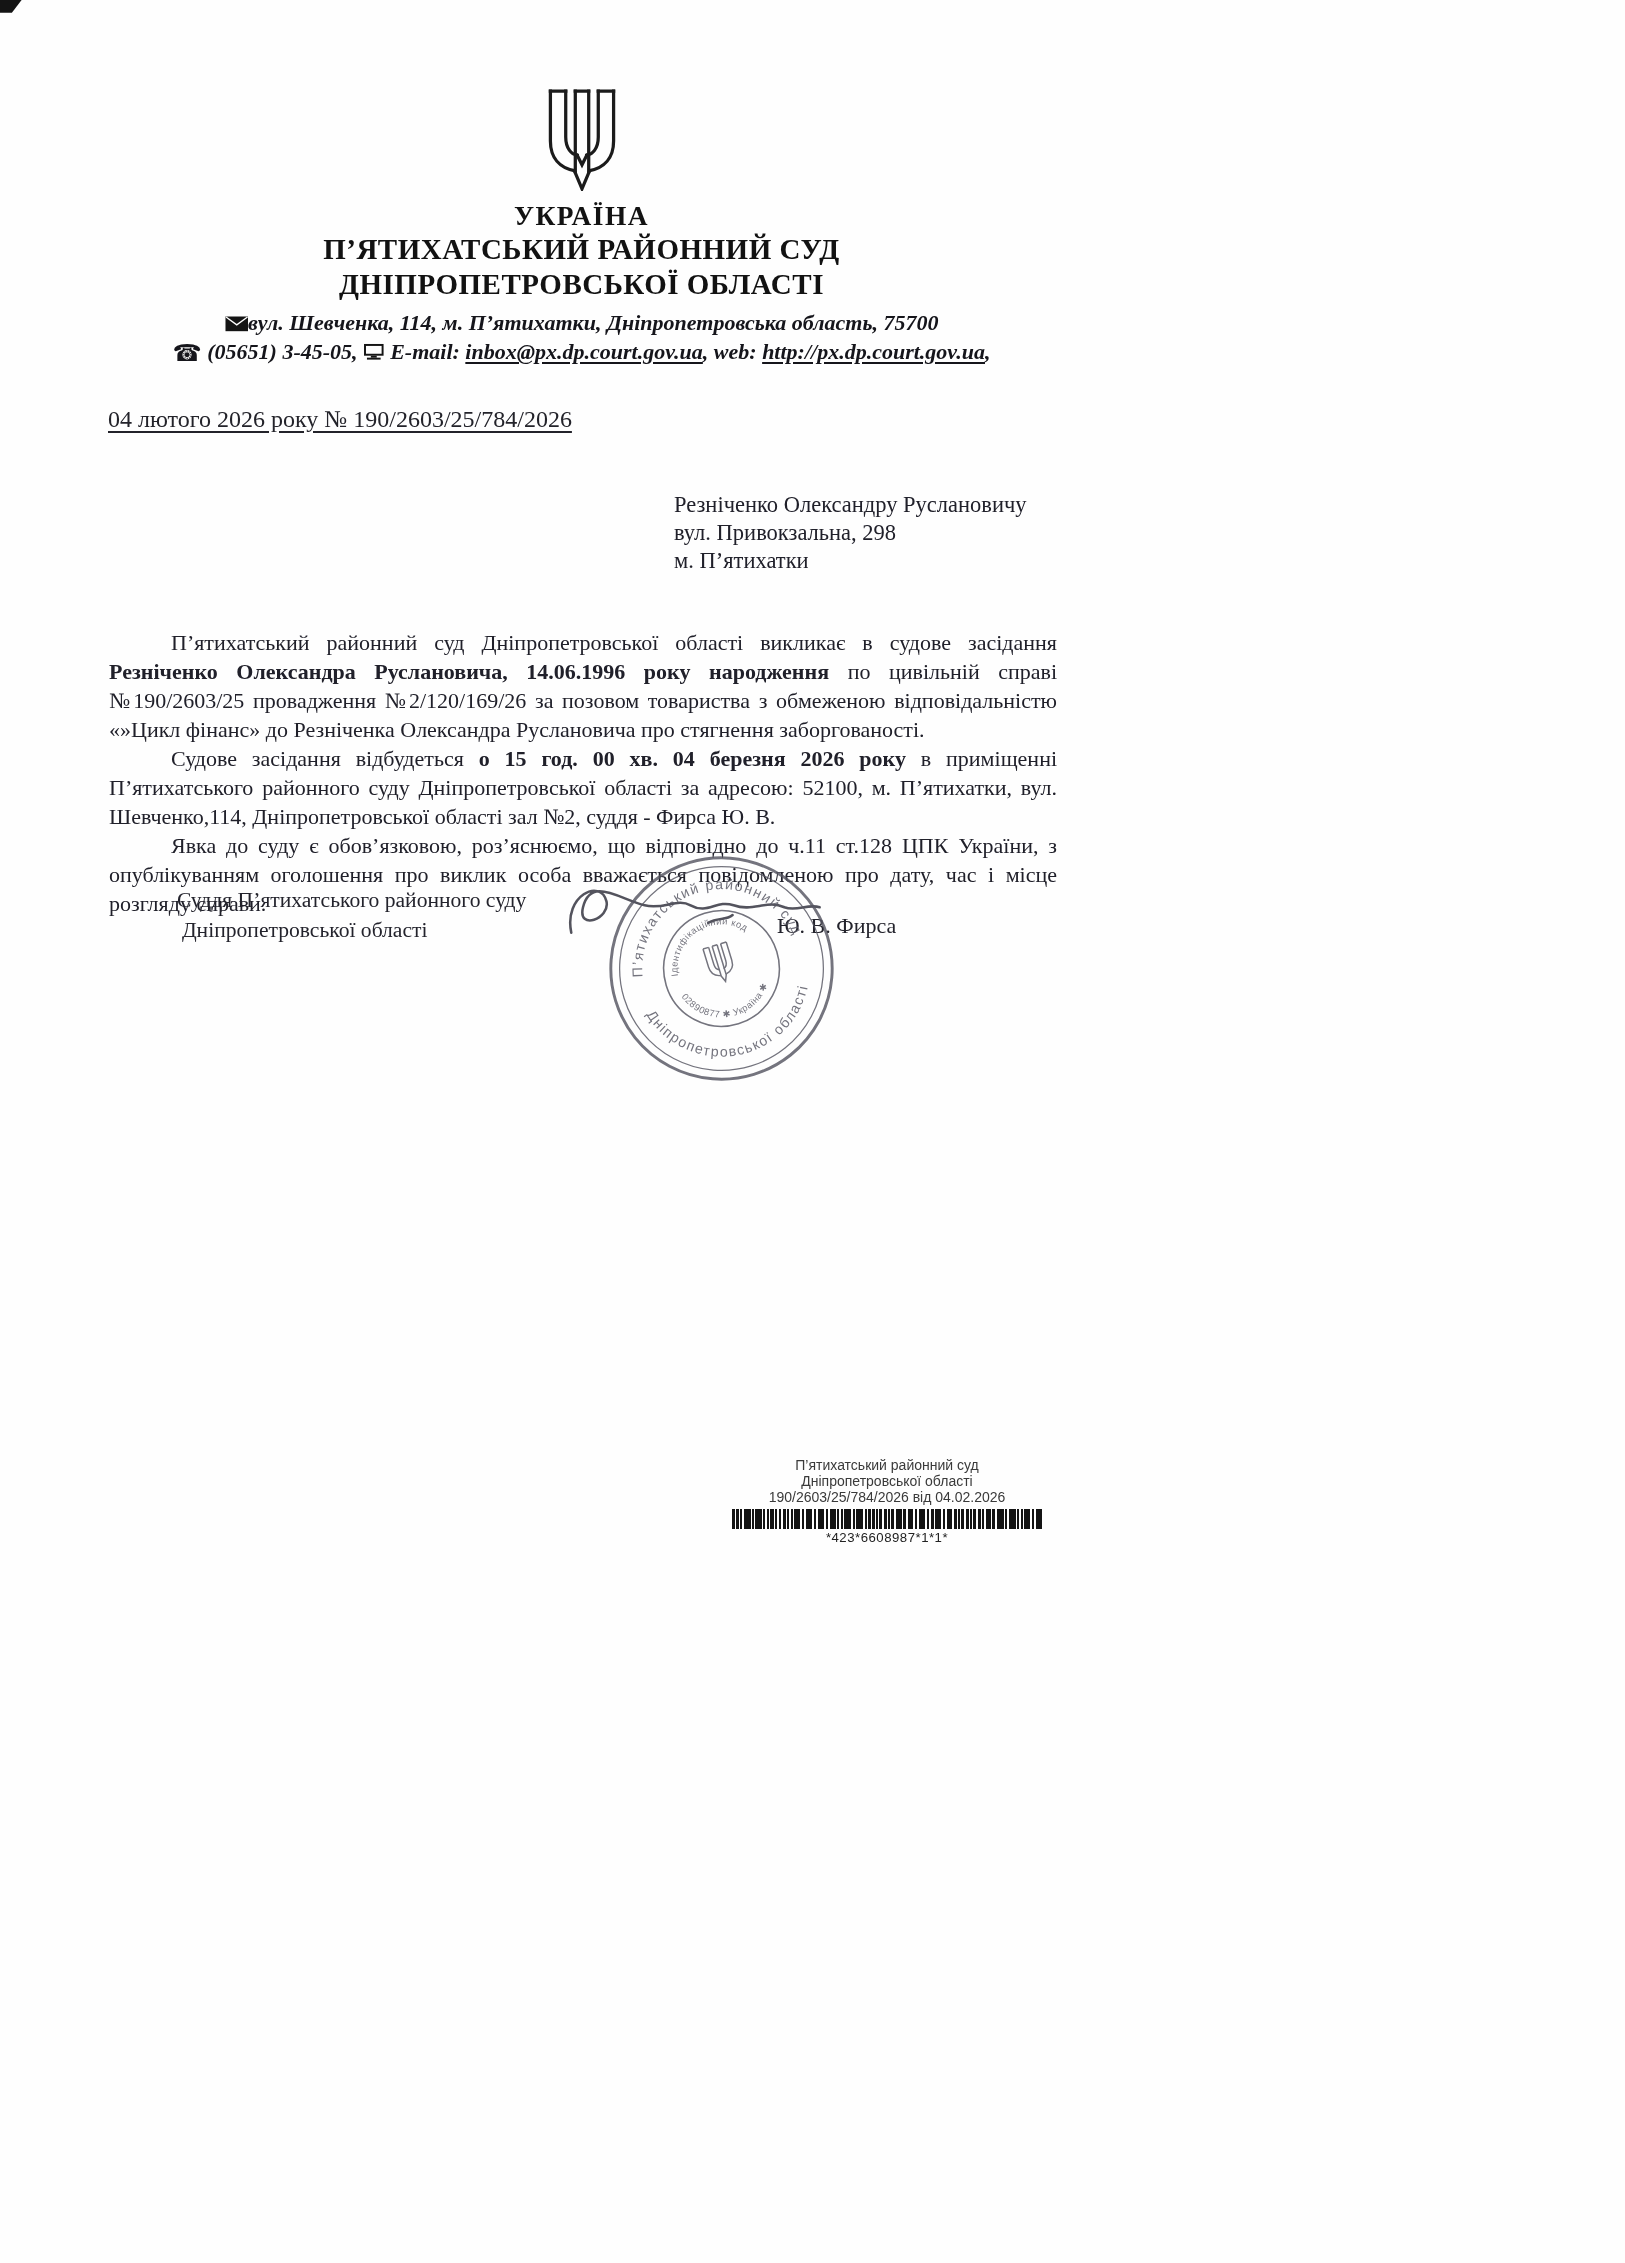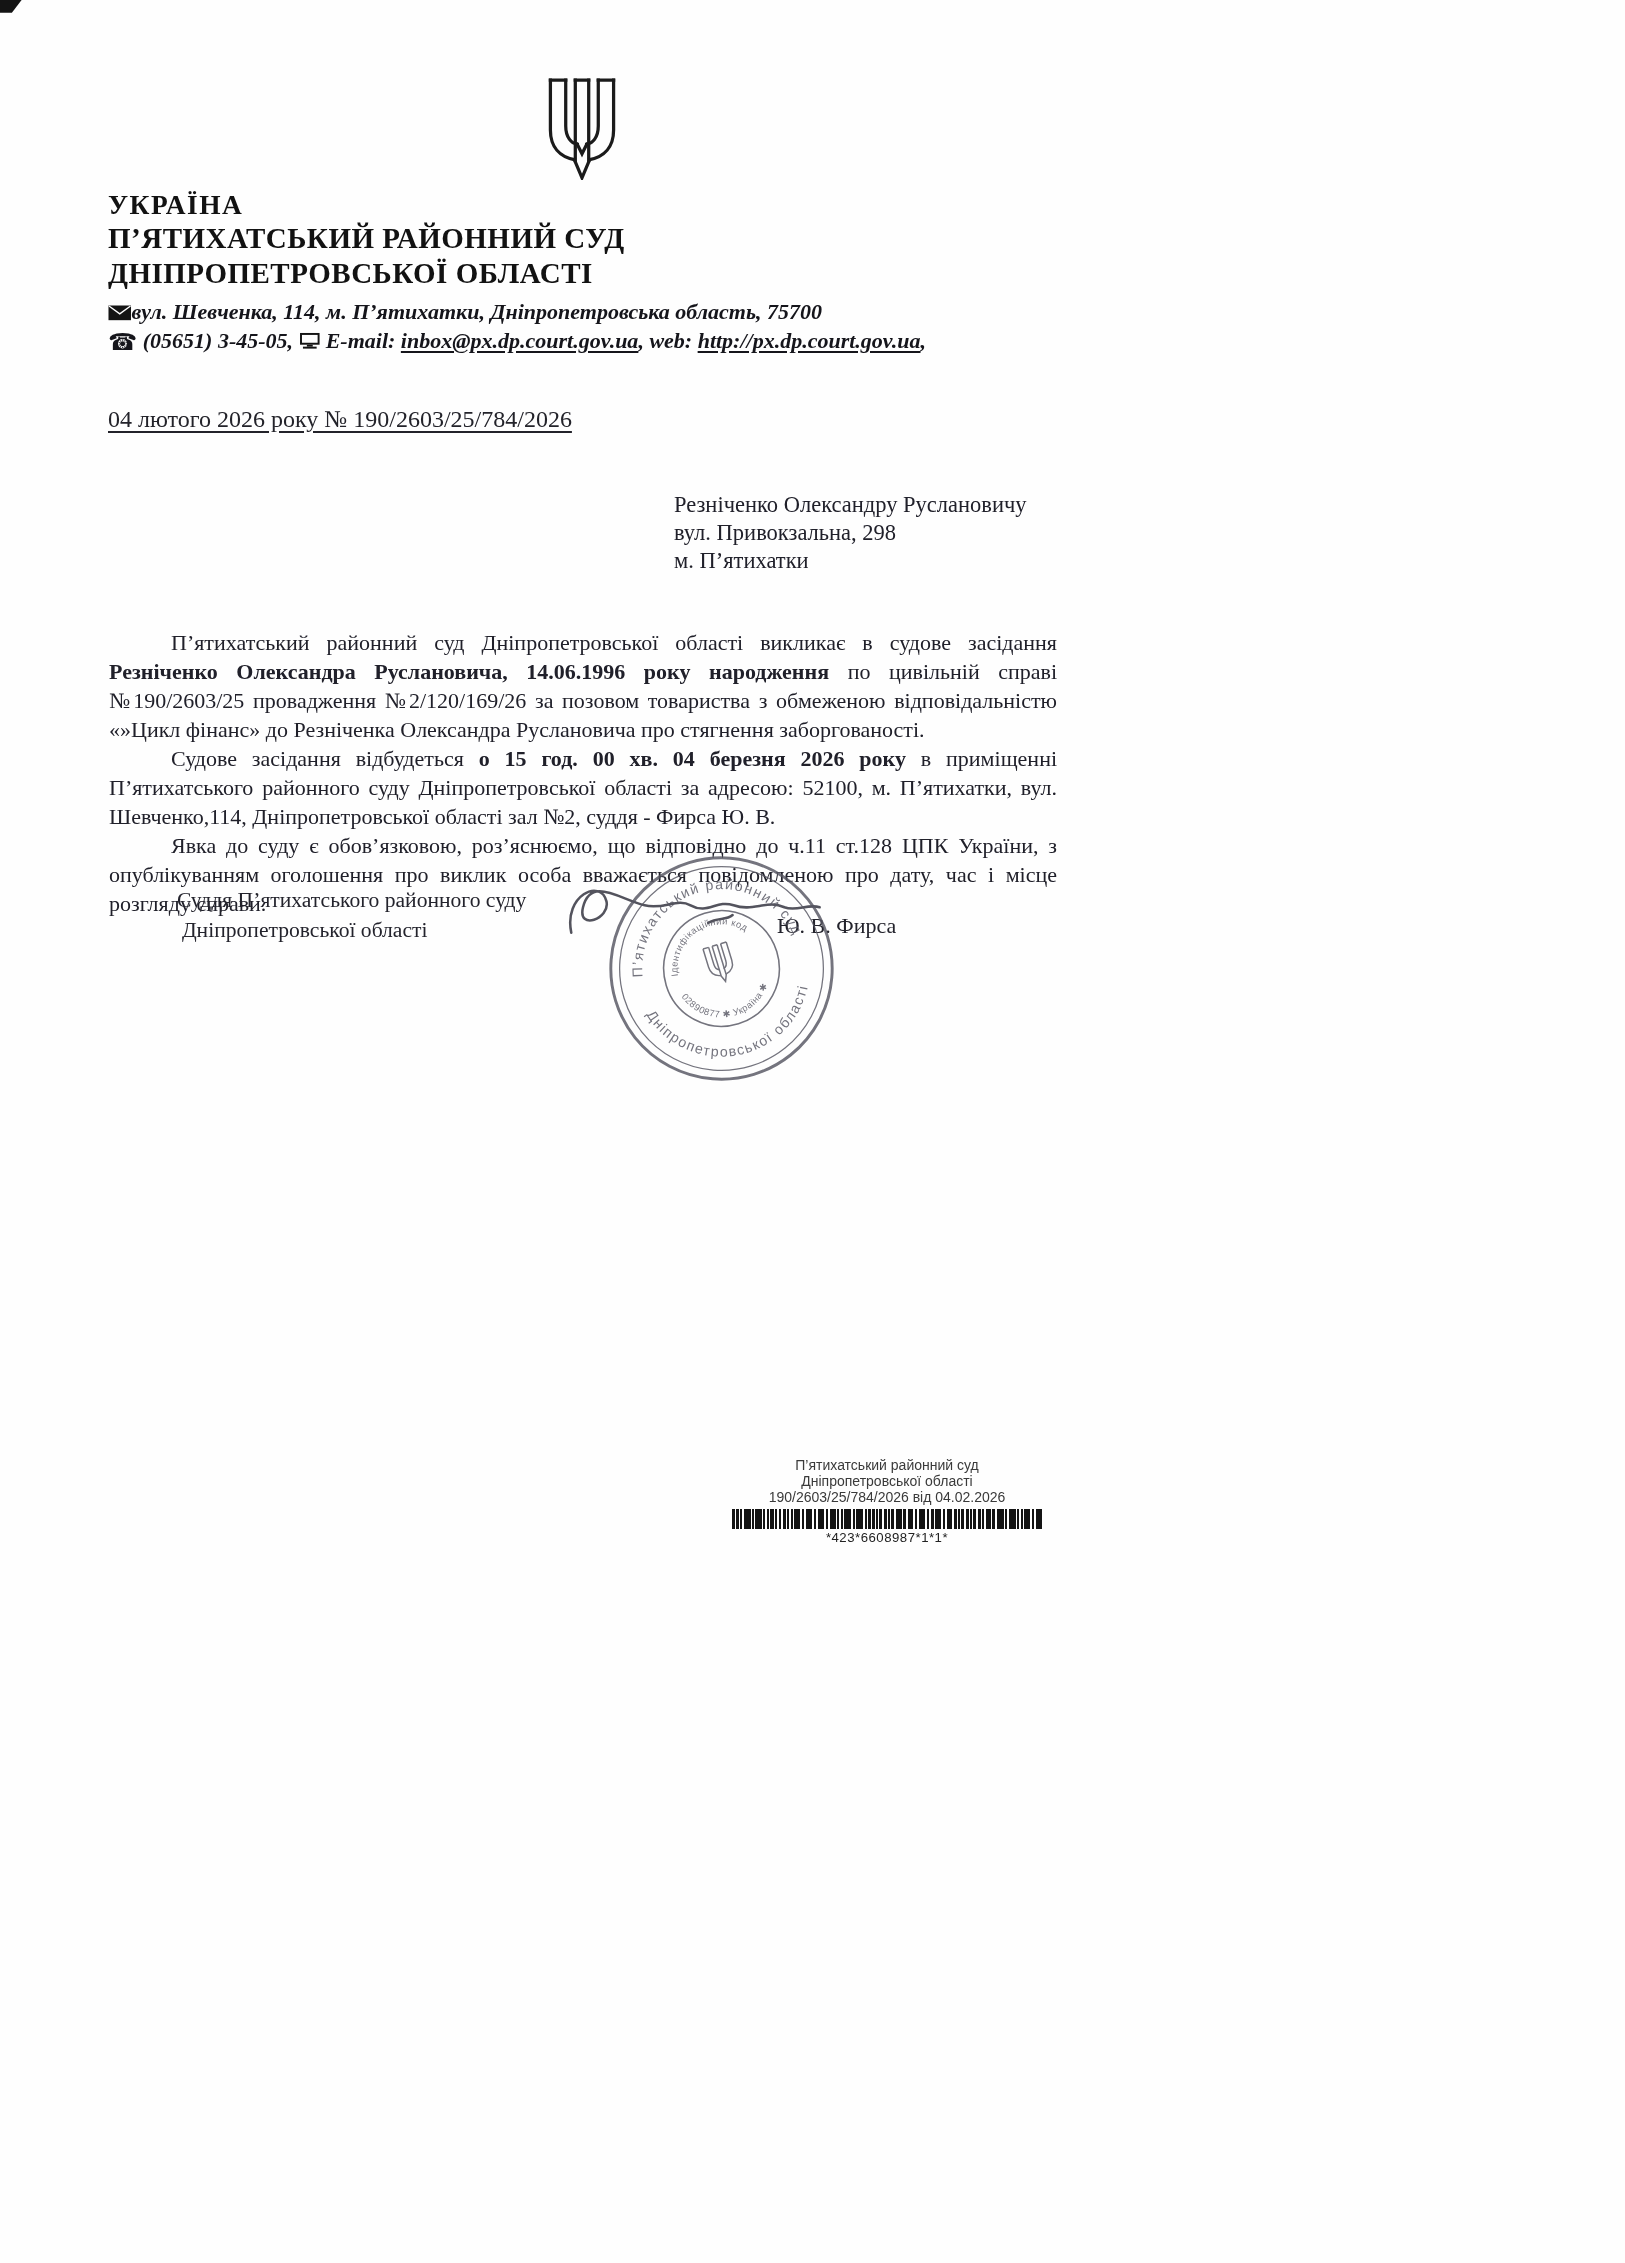--- a/index.html
+++ b/index.html
@@ -7,21 +7,21 @@
   .page {
     position:relative; width:1625px; height:2263px;
     background:#fefefe; margin:0 auto; overflow:hidden;
     font-family:"Liberation Serif", serif; color:#1e1e1e;
   }
   .artifact-corner {
     position:absolute; left:0; top:0; width:21.6px; height:12.7px;
     background:#141414; clip-path:polygon(0 0,100% 0,55% 100%,0 100%);
   }
   
-  .header { position:absolute; top:76px; left:108px; width:947px; }
+  .header { position:absolute; top:87px; left:108px; width:947px; text-align:center; }
   .emblem { display:block; margin:0 auto 9.8px auto; }
   .h-country { font-size:27.4px; font-weight:bold; letter-spacing:1.5px; color:#121212; }
   .h-court  { font-size:29px; font-weight:bold; letter-spacing:0.5px; color:#121212; line-height:35px; }
   .h-addr, .h-contact, .h-edrpou {
     font-size:22px; font-weight:bold; font-style:italic; color:#15151b; line-height:29px;
   }
   .h-addr { margin-top:5.9px; }
   .icon-glyph { font-family:"DejaVu Sans", sans-serif; font-style:normal; font-size:23.5px; vertical-align:-2px; }
   .mini-icon { display:inline-block; vertical-align:-2px; }
   .link { text-decoration:underline; text-underline-offset:2.9px; }

